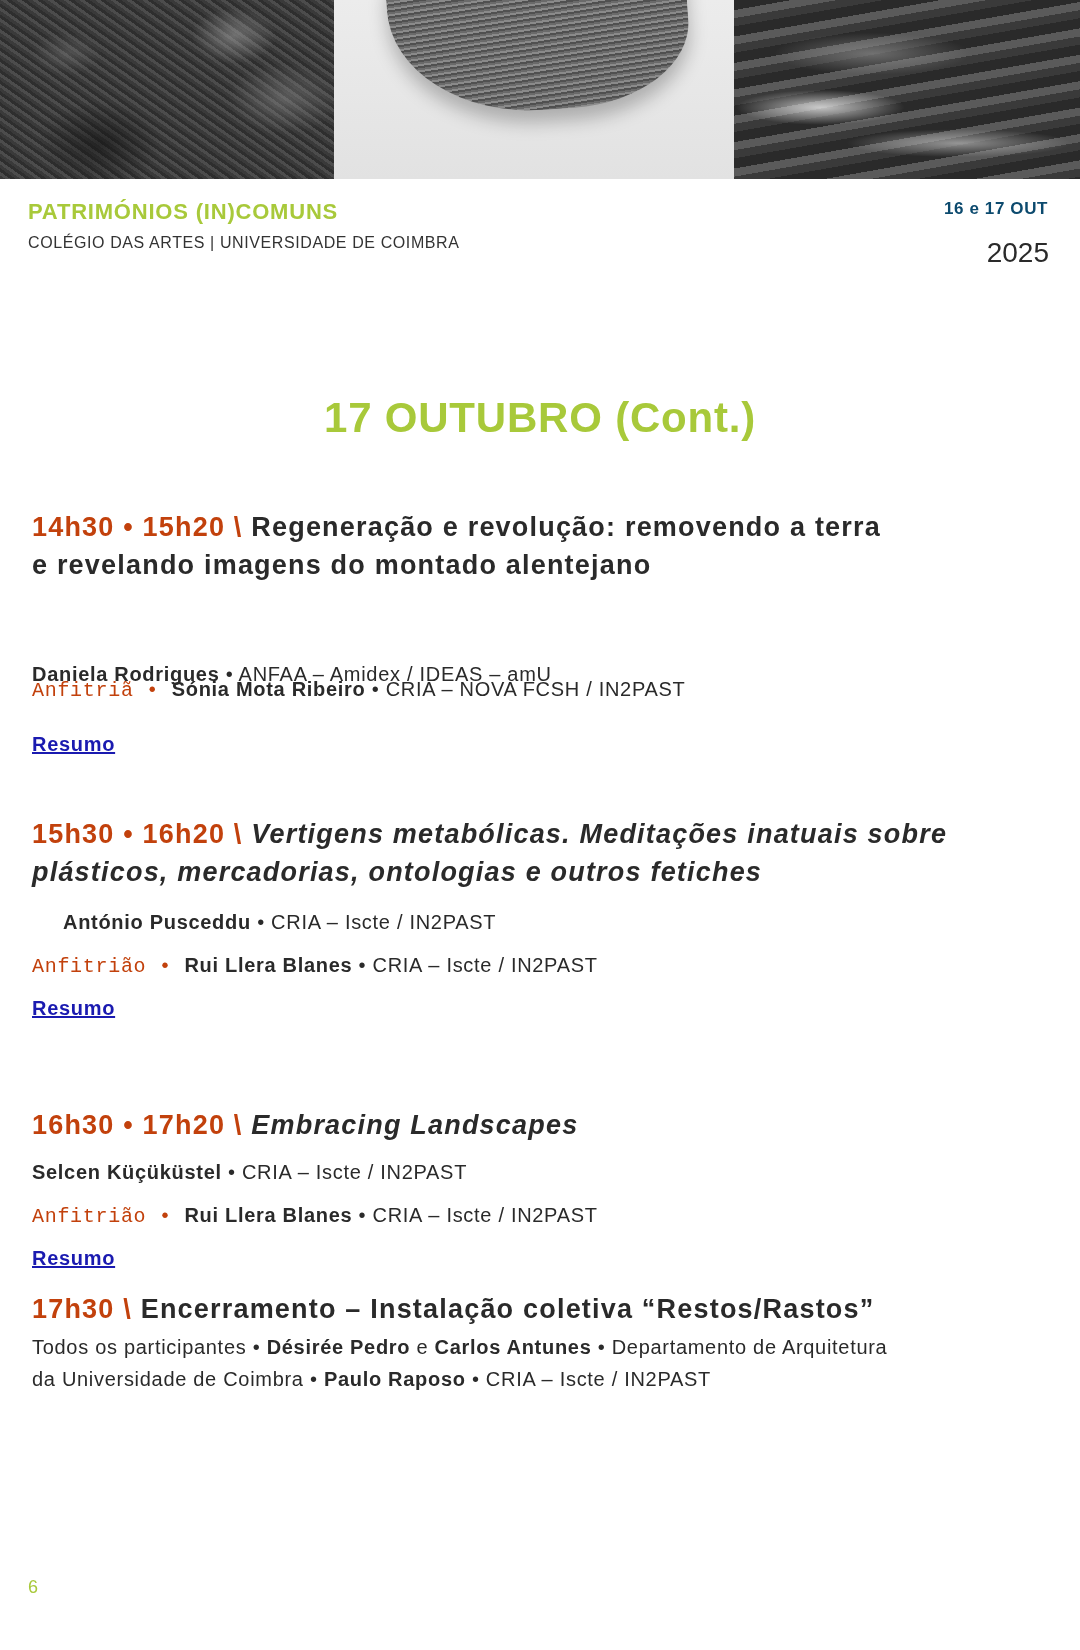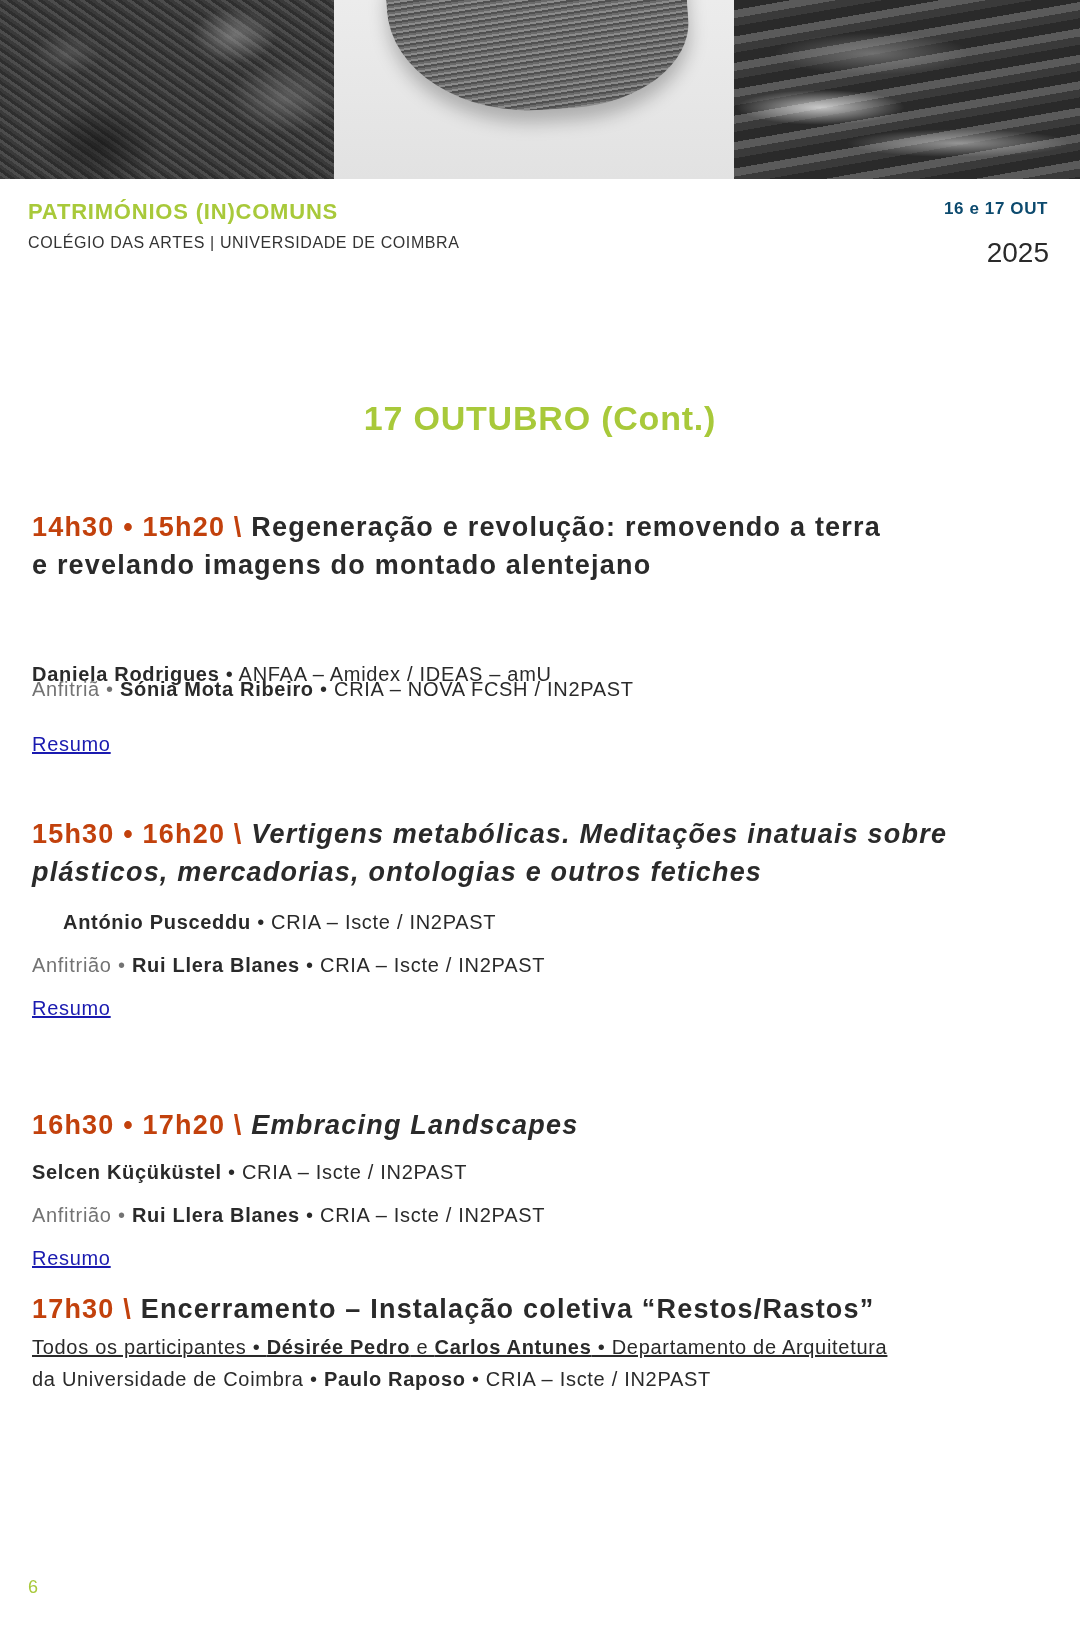--- a/index.html
+++ b/index.html
@@ -97,21 +97,21 @@
       color: #2a2a2a;
       line-height: 32px;
       text-align: right;
     }
 
     .day-heading {
       position: absolute;
       left: 0; top: 398px;
       width: 1080px;
       text-align: center;
-      font-size: 34px;
+      font-size: 42px;
       font-weight: bold;
       color: #a8c93a;
       letter-spacing: 0.8px;
       line-height: 40px;
     }
 
     .session {
       position: absolute;
       left: 32px;
       width: 1000px;
@@ -133,26 +133,26 @@
     .line {
       font-size: 20px;
       letter-spacing: 0.7px;
       color: #2a2a2a;
       white-space: nowrap;
       position: absolute;
       left: 0;
       line-height: 24px;
     }
     .line b { font-weight: bold; }
-    .host-label { color: #737373; }
+    .host-label { color: #c2410c; font-family: Liberation Mono, monospace; }
     .resumo {
       position: absolute;
       left: 0;
       font-size: 20px;
-      font-weight: normal;
+      font-weight: bold;
       color: #1a1ab0;
       text-decoration: underline;
       letter-spacing: 0.7px;
       line-height: 24px;
       cursor: pointer;
     }
 
     .page-number {
       position: absolute;
       left: 28px; top: 1576px;
@@ -217,21 +217,21 @@
   <div class="line" style="top:97px;">
     <span class="host-label">Anfitrião • </span><b>Rui Llera Blanes</b><span> • CRIA – Iscte / IN2PAST</span>
   </div>
   <a class="resumo" style="top:140px;">Resumo</a>
 </div>
 
 <div class="session" style="top:1290px; height:110px;">
   <p class="session-title">
     <span class="time">17h30 \ </span><span>Encerramento – Instalação coletiva “Restos/Rastos”</span>
   </p>
-  <div class="line" style="top:45px;text-decoration:underline;">
+  <div class="line" style="top:45px;">
     <span>Todos os participantes • </span><b>Désirée Pedro</b><span> e </span><b>Carlos Antunes</b><span> • Departamento de Arquitetura</span>
   </div>
   <div class="line" style="top:77px;">
     <span>da Universidade de Coimbra • </span><b>Paulo Raposo</b><span> • CRIA – Iscte / IN2PAST</span>
   </div>
 </div>
 
 <div class="page-number">6</div>
 
 </body></html>

